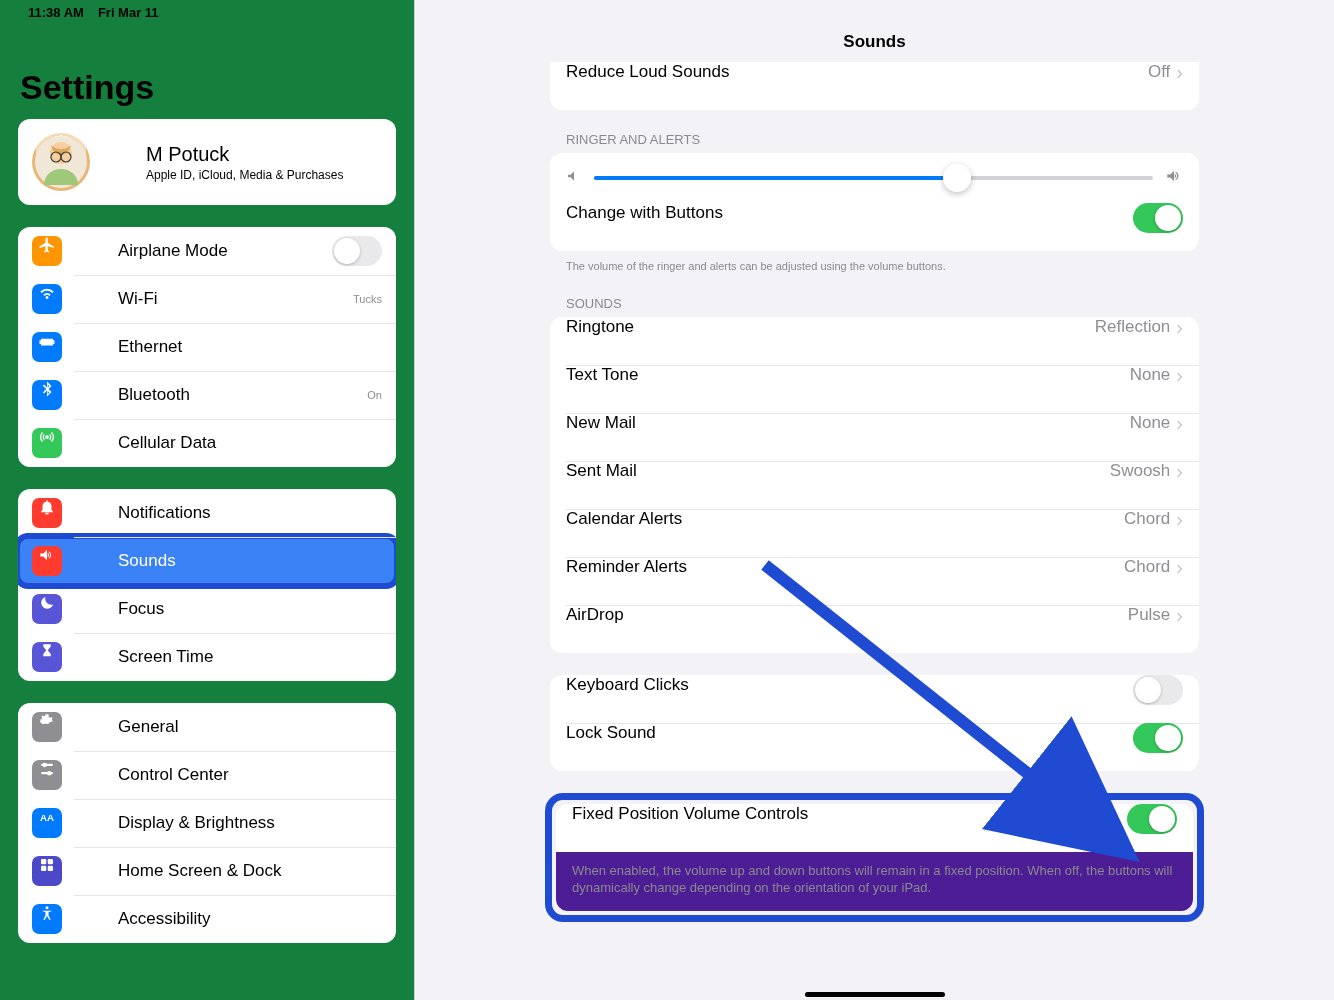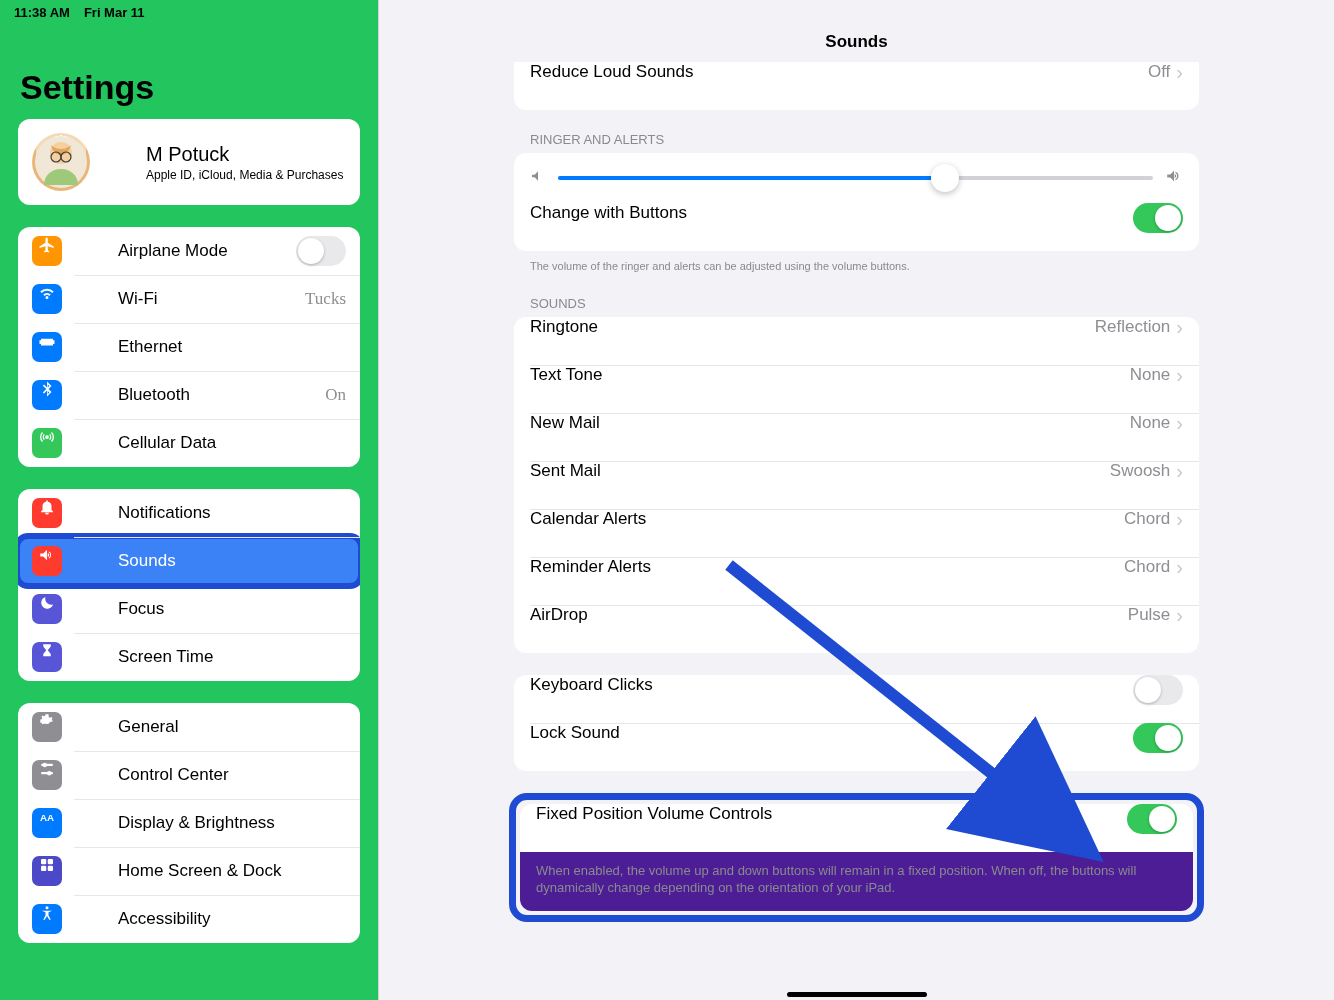--- a/index.html
+++ b/index.html
@@ -1,43 +1,43 @@
 <!DOCTYPE html>
 <html><head>
 <meta charset="utf-8">
 <style>
   * { box-sizing: border-box; margin: 0; padding: 0; }
   html, body { width: 1334px; height: 1000px; font-family: -apple-system, "Helvetica Neue", Arial, sans-serif; background: #f2f2f7; overflow: hidden; }
   body { display: flex; }
 
   
   .status-bar { position: absolute; top: 0; left: 0; right: 0; height: 24px; display: flex; align-items: center; padding: 0 14px; font-size: 13px; font-weight: 600; color: #000; }
-  .status-left { display: flex; gap: 14px; }
+  .status-left { display: flex; gap: 14px; margin-left: 14px; }
   .status-right { margin-left: auto; display: flex; align-items: center; gap: 6px; }
   .battery { width: 26px; height: 12px; border: 1.5px solid #000; border-radius: 3px; position: relative; }
   .battery::after { content: ""; position: absolute; right: -3px; top: 3px; width: 2px; height: 4px; background: #000; border-radius: 0 1px 1px 0; }
   .battery-fill { position: absolute; left: 1px; top: 1px; bottom: 1px; width: 65%; background: #000; border-radius: 1px; }
 
   
-  .sidebar { width: 379px; height: 100%; background: #22c55e; border-right: 1px solid #d1d1d6; padding-top: 60px; overflow: hidden; }
+  .sidebar { width: 415px; height: 100%; background: #15803d; border-right: 1px solid #d1d1d6; padding-top: 60px; overflow: hidden; }
   .sidebar-title { font-size: 34px; font-weight: 700; padding: 8px 20px 12px; }
   .card { background: #fff; margin: 0 18px 22px; border-radius: 12px; overflow: hidden; }
   .row { display: flex; align-items: center; min-height: 48px; padding: 0 14px; position: relative; gap: 44px; }
   .row + .row::before { content: ""; position: absolute; top: 0; left: 56px; right: 0; height: 1px; background: #e5e5ea; }
   .card .row:first-child::before { display: none; }
   .profile-row { padding: 14px; }
   .avatar { width: 58px; height: 58px; border-radius: 50%; background: radial-gradient(circle at 50% 30%, #fff 0 30%, #f4d9b8 30% 50%, #e8b679 50% 100%); display:flex; align-items:center; justify-content:center; }
   .avatar svg { width: 54px; height: 54px; }
   .profile-text { margin-left: 12px; }
   .profile-name { font-size: 20px; font-weight: 400; }
   .profile-sub { font-size: 12px; color: #000; margin-top: 2px; }
   .icon-box { width: 30px; height: 30px; border-radius: 7px; display: flex; align-items: flex-start; justify-content: center; flex-shrink: 0; }
   .icon-box svg { width: 18px; height: 18px; fill: #fff; }
   .row-label { margin-left: 12px; font-size: 17px; flex: 1; }
-  .row-value { font-size: 17px; color: #8e8e93; font-family: Liberation Serif, serif; }
+  .row-value { font-size: 11px; color: #8e8e93; }
   .mini-toggle { width: 50px; height: 30px; background: #e9e9eb; border-radius: 15px; position: relative; }
   .mini-toggle .knob { position: absolute; top: 2px; left: 2px; width: 26px; height: 26px; background: #fff; border-radius: 50%; box-shadow: 0 1px 3px rgba(0,0,0,.25); }
   .row.selected { background: #3b82f6; }
   .row.selected .row-label { color: #fff; }
 
   
   .detail { flex: 1; height: 100%; background: #f2f2f7; position: relative; overflow: hidden; }
   .detail-header { position: absolute; top: 0; left: 0; right: 0; height: 62px; display: flex; align-items: flex-end; justify-content: center; padding-bottom: 10px; font-size: 17px; font-weight: 600; }
   .detail-body { position: absolute; top: 62px; left: 0; right: 0; bottom: 0; overflow: hidden; padding: 0 20px; }
   .dcard { background: #fff; border-radius: 12px; margin: 0 115px 0 115px; overflow: hidden; }

